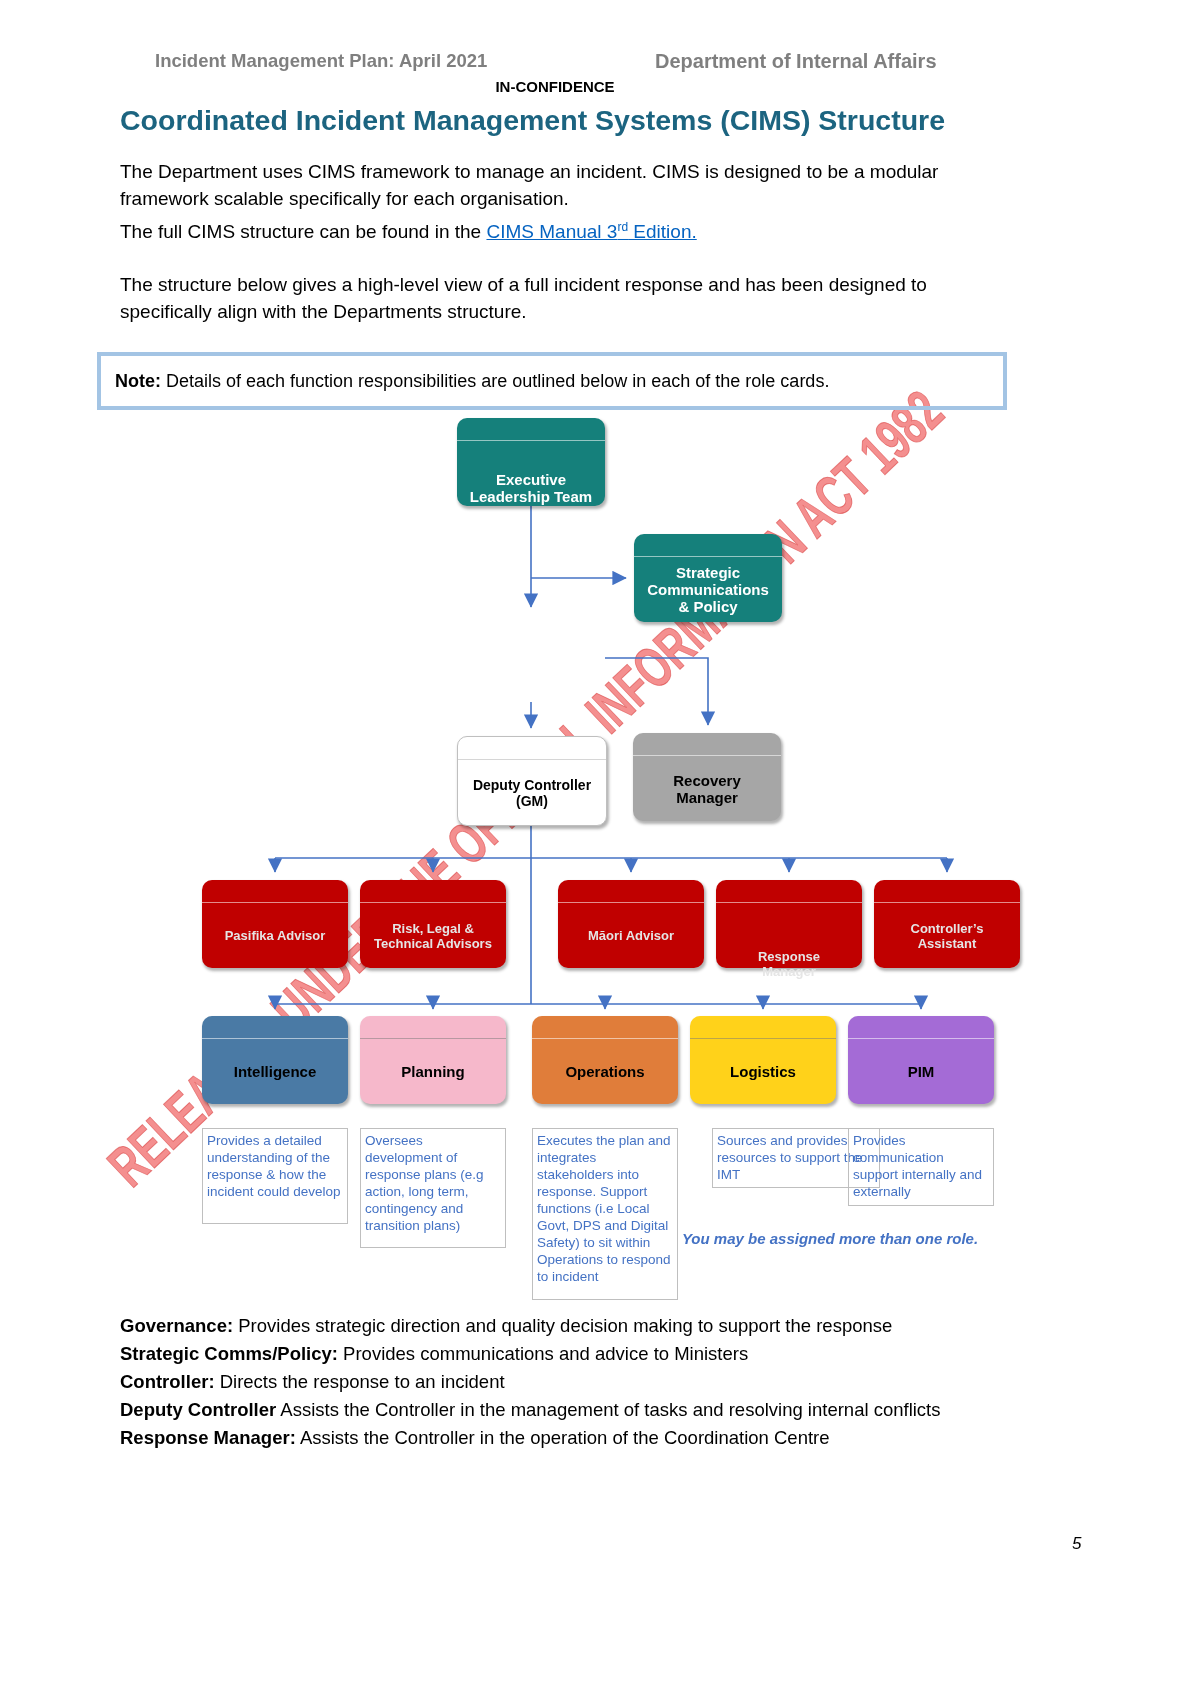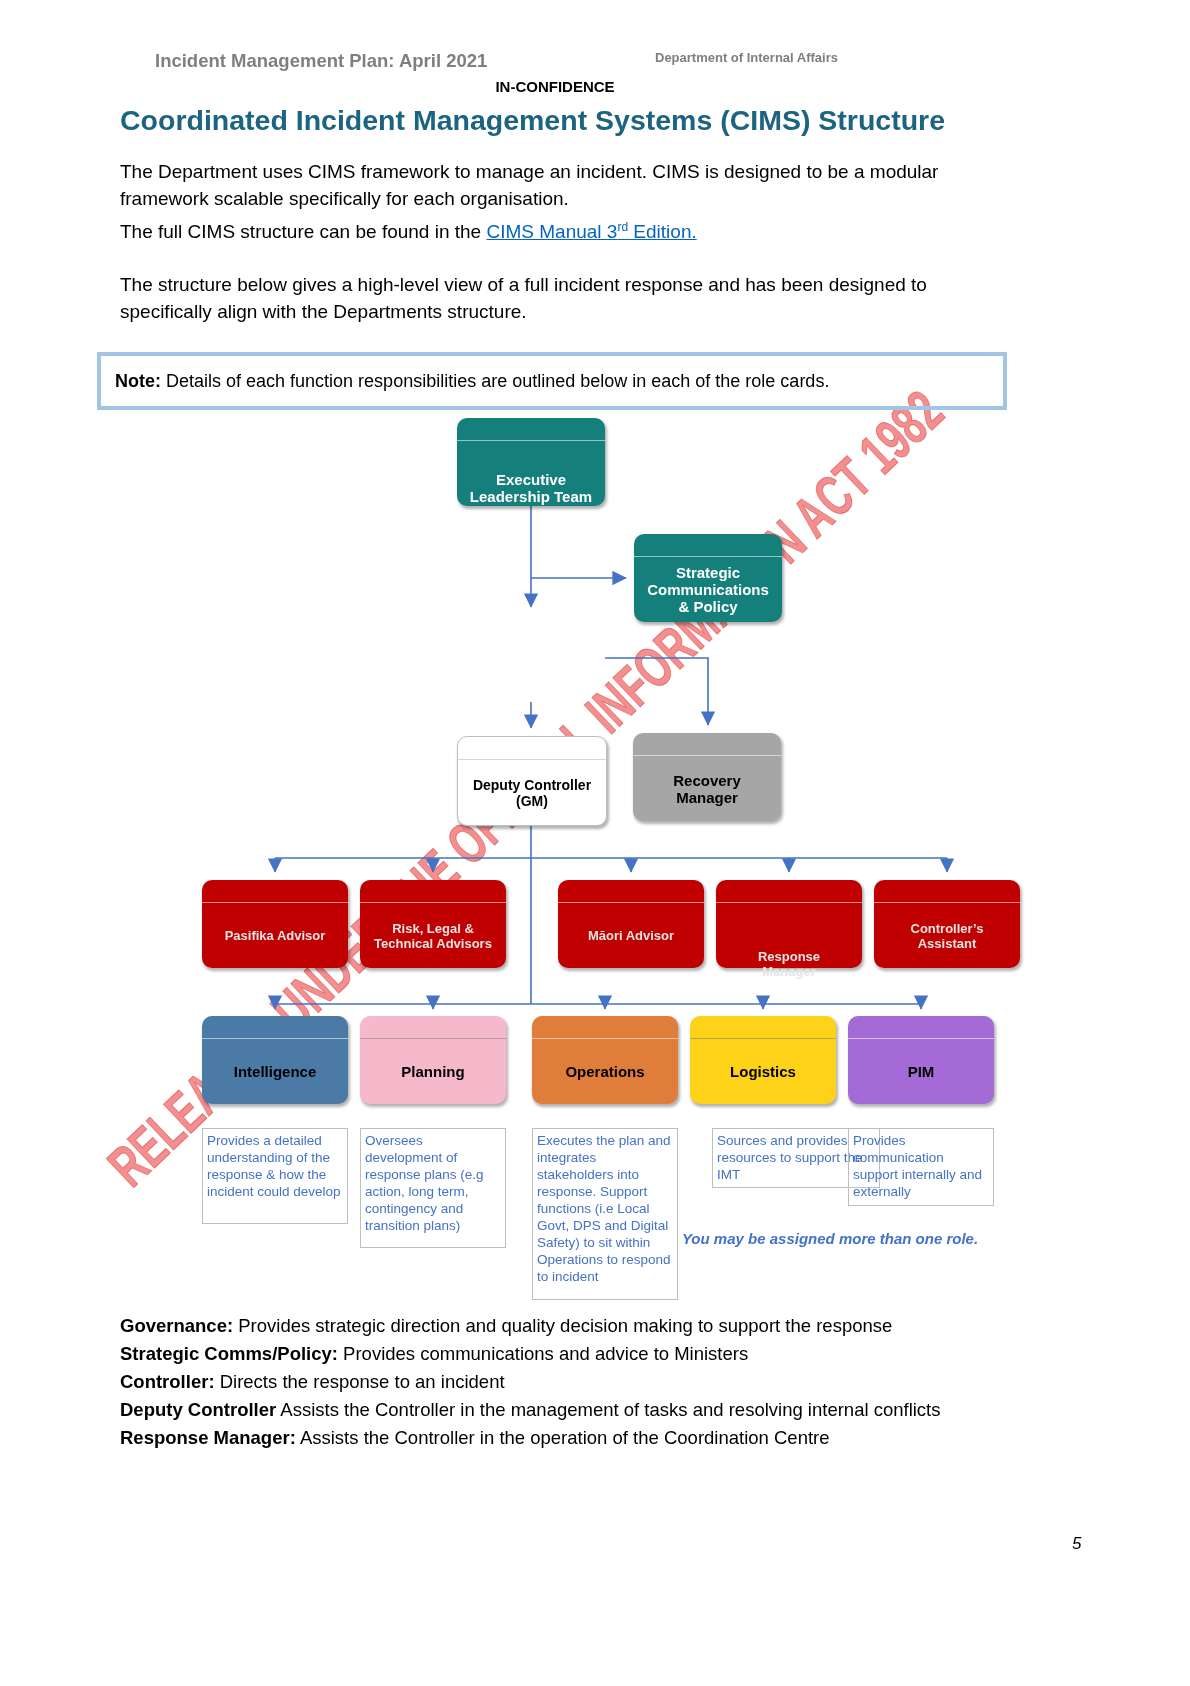--- a/index.html
+++ b/index.html
@@ -3,21 +3,21 @@
 <meta charset="utf-8">
 <style>
   html,body{margin:0;padding:0;background:#e8e8e8;}
   .page{
     position:relative;width:1190px;height:1686px;background:#ffffff;
     margin:0 auto;font-family:"Liberation Sans",sans-serif;color:#000;overflow:hidden;
   }
   .abs{position:absolute;}
   
   .hdr-left{left:155px;top:50px;color:#7f7f7f;font-size:18.5px;font-weight:600;z-index:3;}
-  .hdr-right{left:655px;top:50px;color:#7f7f7f;font-size:13px;font-weight:600;z-index:3;}
+  .hdr-right{left:655px;top:50px;color:#7f7f7f;font-size:20px;font-weight:600;z-index:3;}
   .classification{left:0;width:1110px;top:78px;text-align:center;font-weight:bold;font-size:15px;z-index:3;}
   .doc-title{left:120px;top:104px;width:960px;font-size:28.5px;font-weight:bold;color:#1c6480;z-index:3;}
   
   .intro{left:120px;top:158px;width:880px;font-size:19px;line-height:27px;z-index:3;}
   .intro p{margin:0;}
   .intro .p2{margin-top:2px;}
   .intro .p3{margin-top:26px;}
   .cims-link{color:#0563c1;text-decoration:underline;cursor:pointer;}
   .cims-link sup{font-size:12px;}
   

